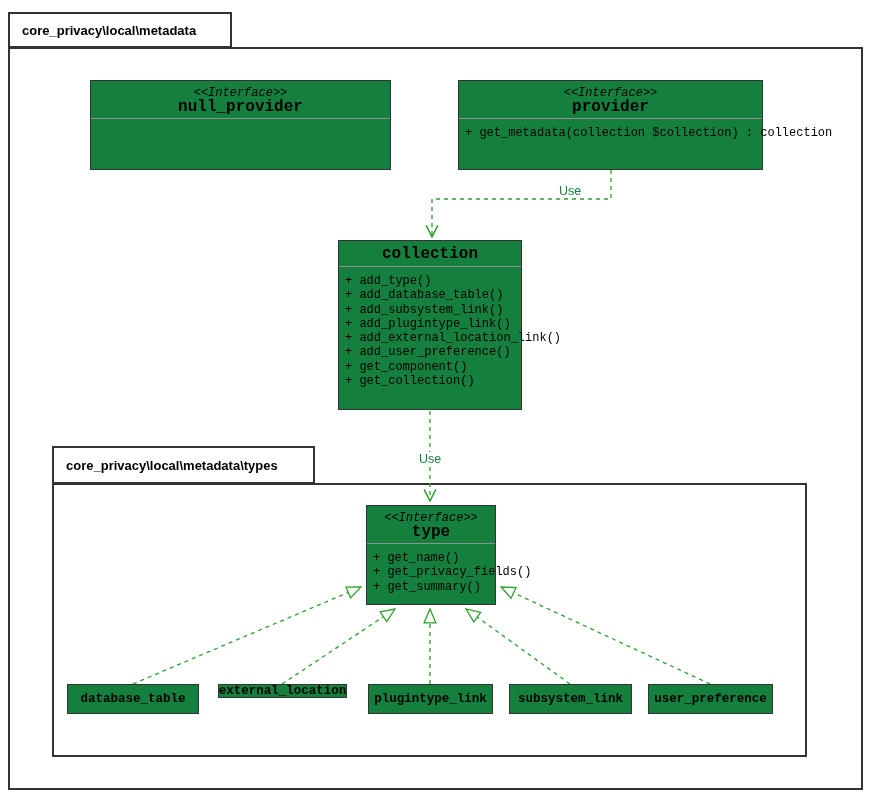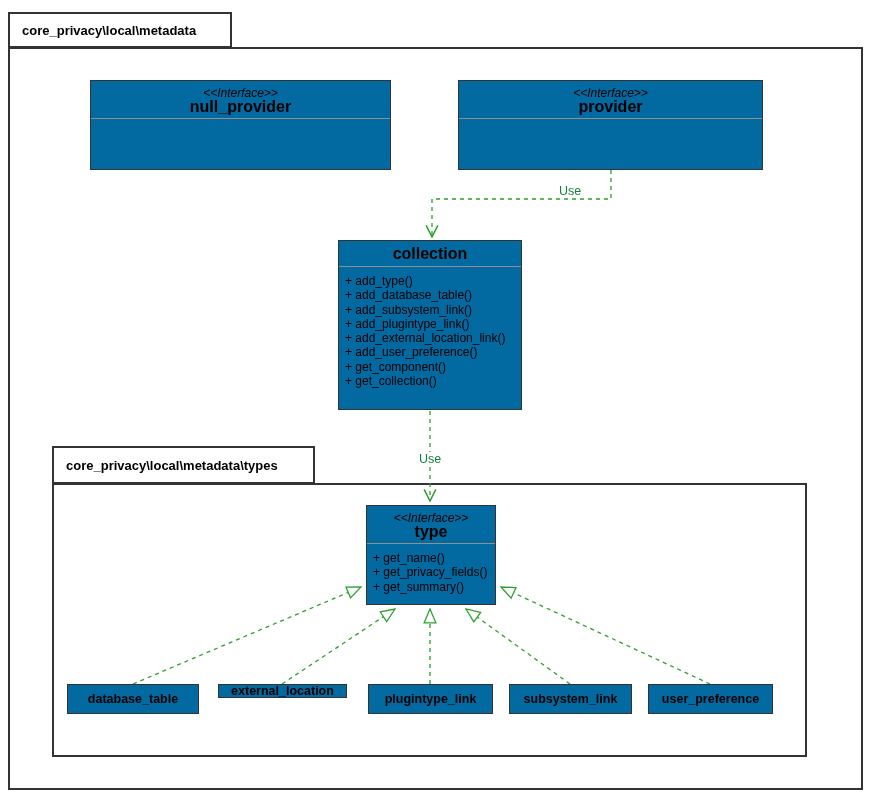--- a/index.html
+++ b/index.html
@@ -14,21 +14,21 @@
     display:flex;align-items:center;padding:0 12px;
     font-weight:bold;font-size:13px;z-index:2;white-space:nowrap;
   }
   .pkg-body{position:absolute;border:2px solid var(--border);background:#fff;z-index:0;}
   #outer-tab{left:8px;top:12px;width:224px;height:36px;}
   #outer-body{left:8px;top:47px;width:855px;height:743px;}
   #types-tab{left:52px;top:446px;width:263px;height:38px;}
   #types-body{left:52px;top:483px;width:755px;height:274px;}
   
   .uml-class{
-    position:absolute;border:1.5px solid var(--border);background:#0369a1;z-index:2;
+    position:absolute;border:1.5px solid var(--border);background:#15803d;z-index:2;font-family:Liberation Mono, monospace;
   }
   .uml-head{text-align:center;border-bottom:1px solid #8f8f8f;padding:5px 4px 4px 4px;}
   .stereo{font-style:italic;font-size:12px;line-height:14px;}
   .cls-name{font-weight:bold;font-size:16px;line-height:14px;}
   .uml-body{padding:7px 6px;font-size:12px;line-height:14.3px;white-space:nowrap;}
   .leaf{
     display:flex;align-items:center;justify-content:center;
     font-weight:bold;font-size:12.5px;
   }
   #box-null-provider{left:90px;top:80px;width:301px;height:90px;}
@@ -94,20 +94,23 @@
       <div class="stereo">&lt;&lt;Interface&gt;&gt;</div>
       <div class="cls-name">null_provider</div>
     </div>
   </div>
 
   <div class="uml-class" id="box-provider">
     <div class="uml-head">
       <div class="stereo">&lt;&lt;Interface&gt;&gt;</div>
       <div class="cls-name">provider</div>
     </div>
+    <div class="uml-body">
+      <div class="member">+ get_metadata(collection $collection) : collection</div>
+    </div>
   </div>
 
   <div class="uml-class" id="box-collection">
     <div class="uml-head">
       <div class="cls-name">collection</div>
     </div>
     <div class="uml-body">
       <div class="member">+ add_type()</div>
       <div class="member">+ add_database_table()</div>
       <div class="member">+ add_subsystem_link()</div>

